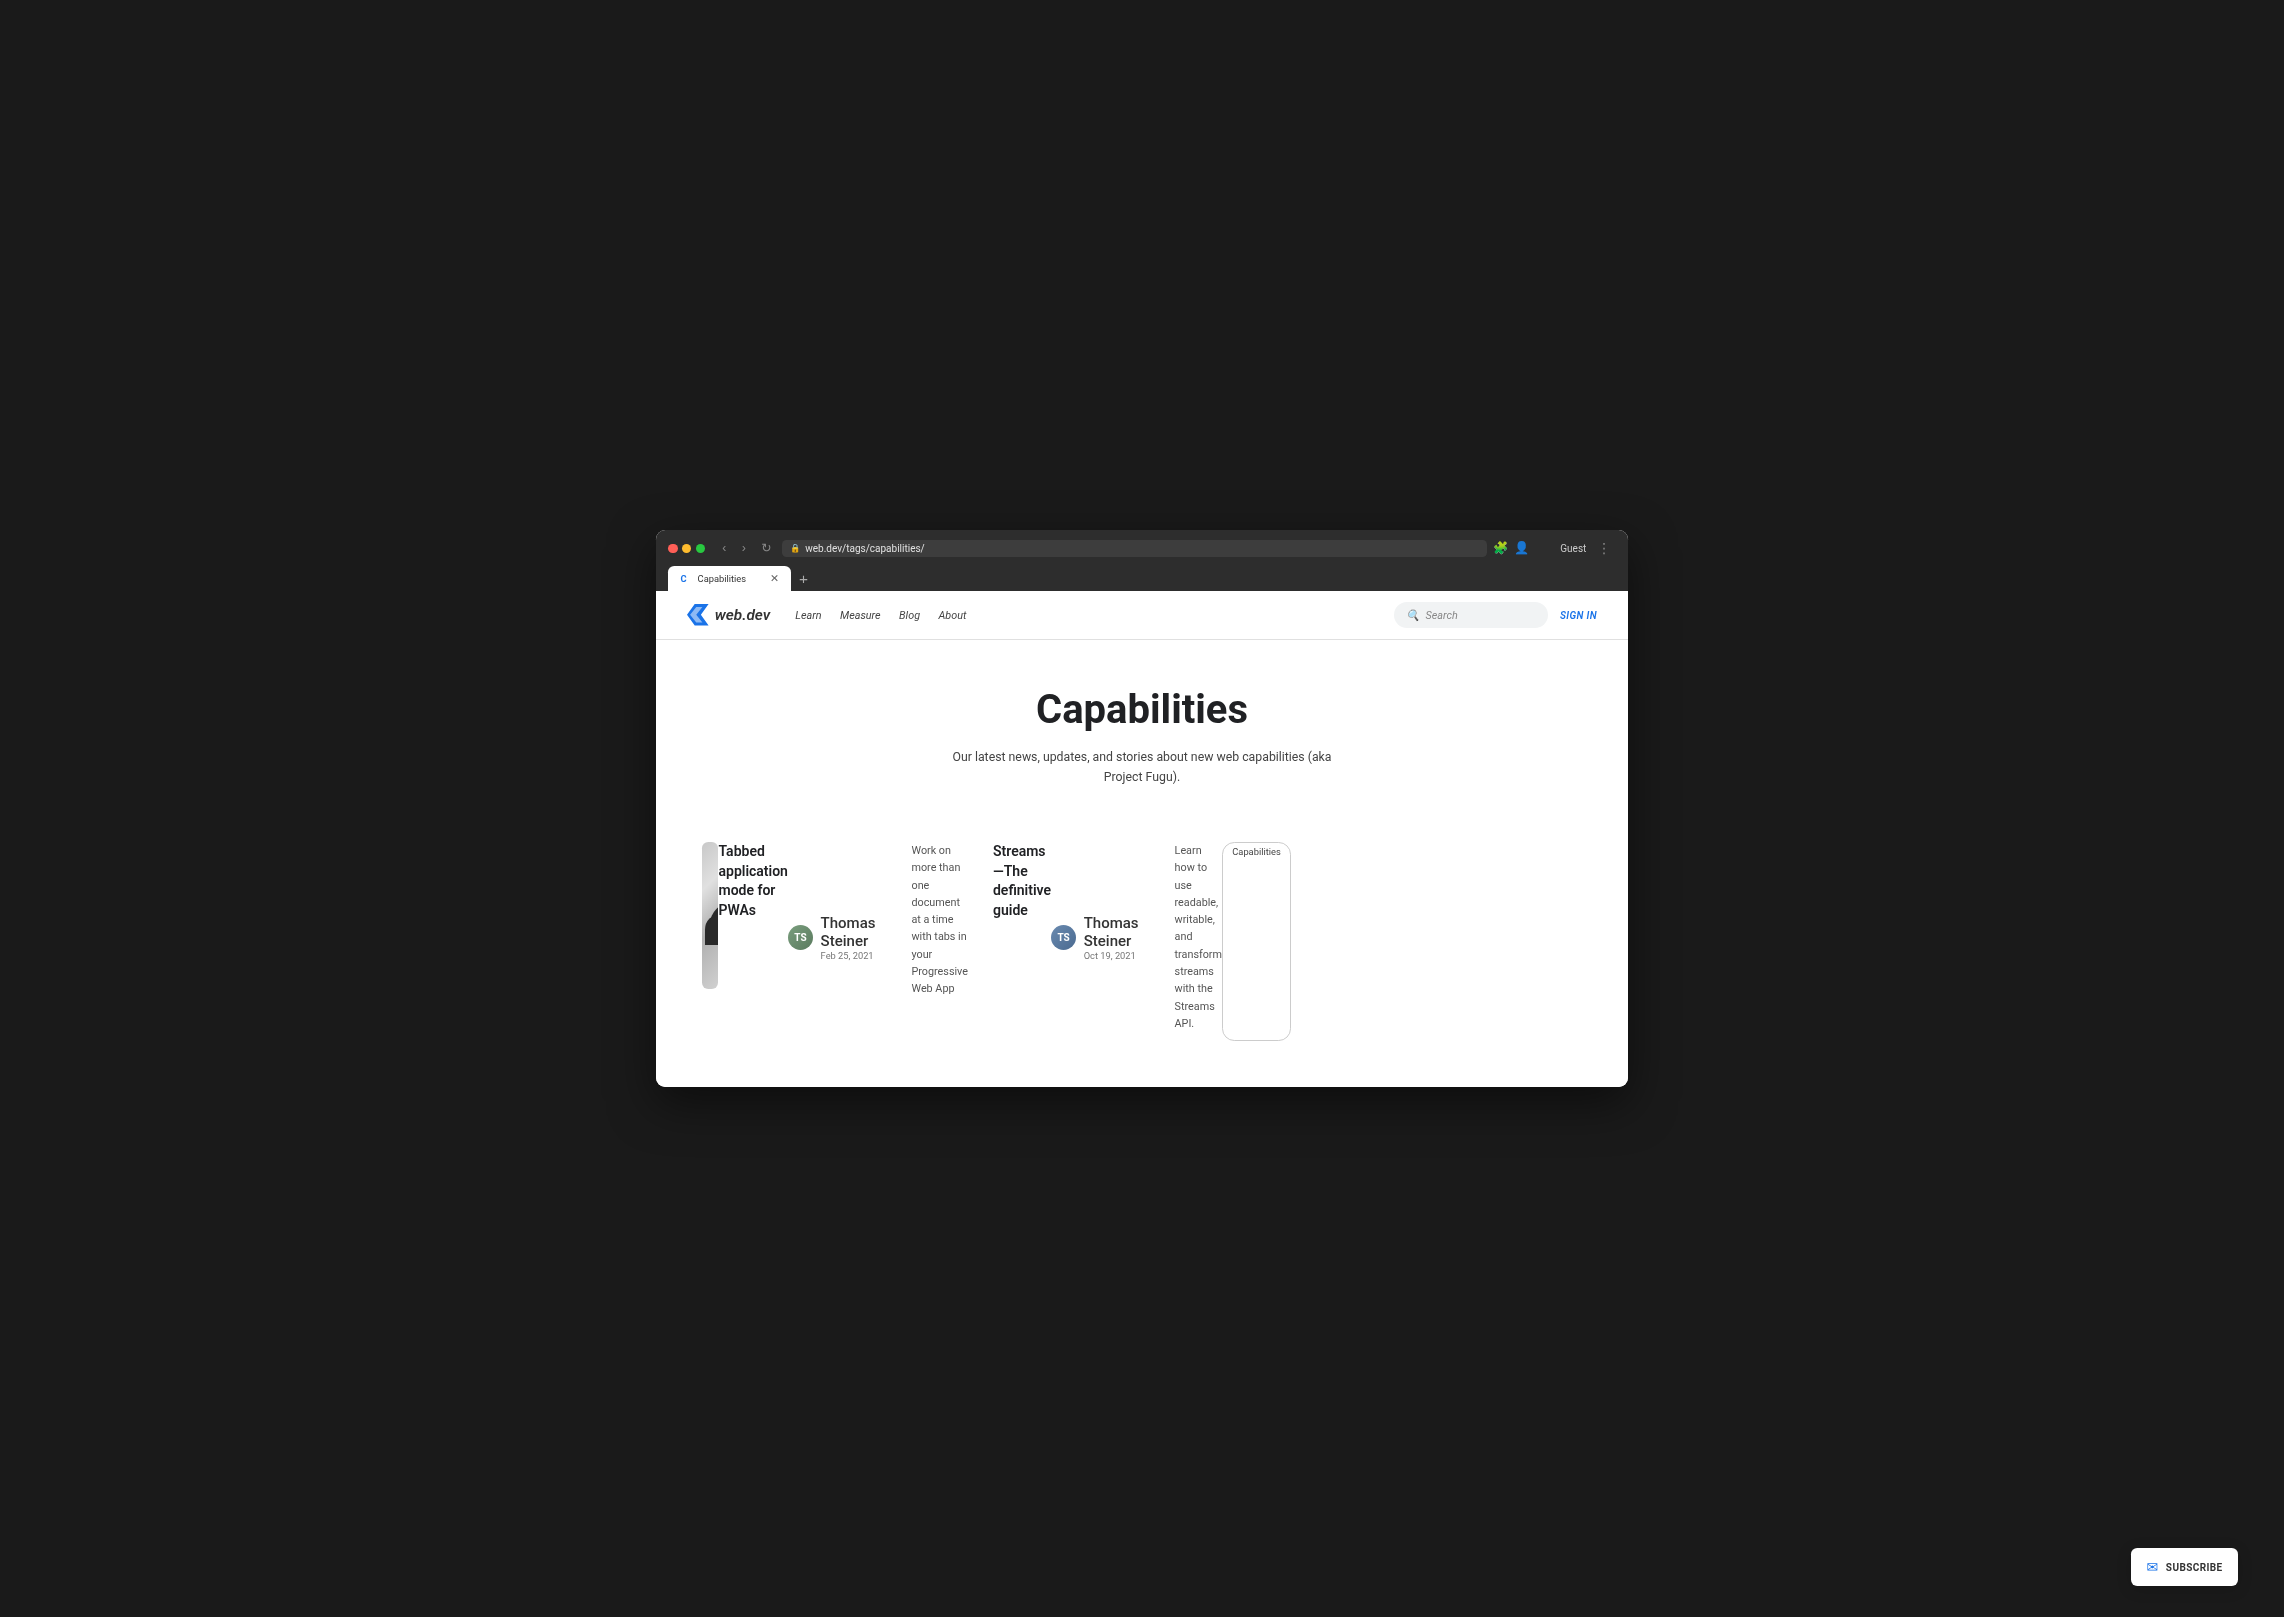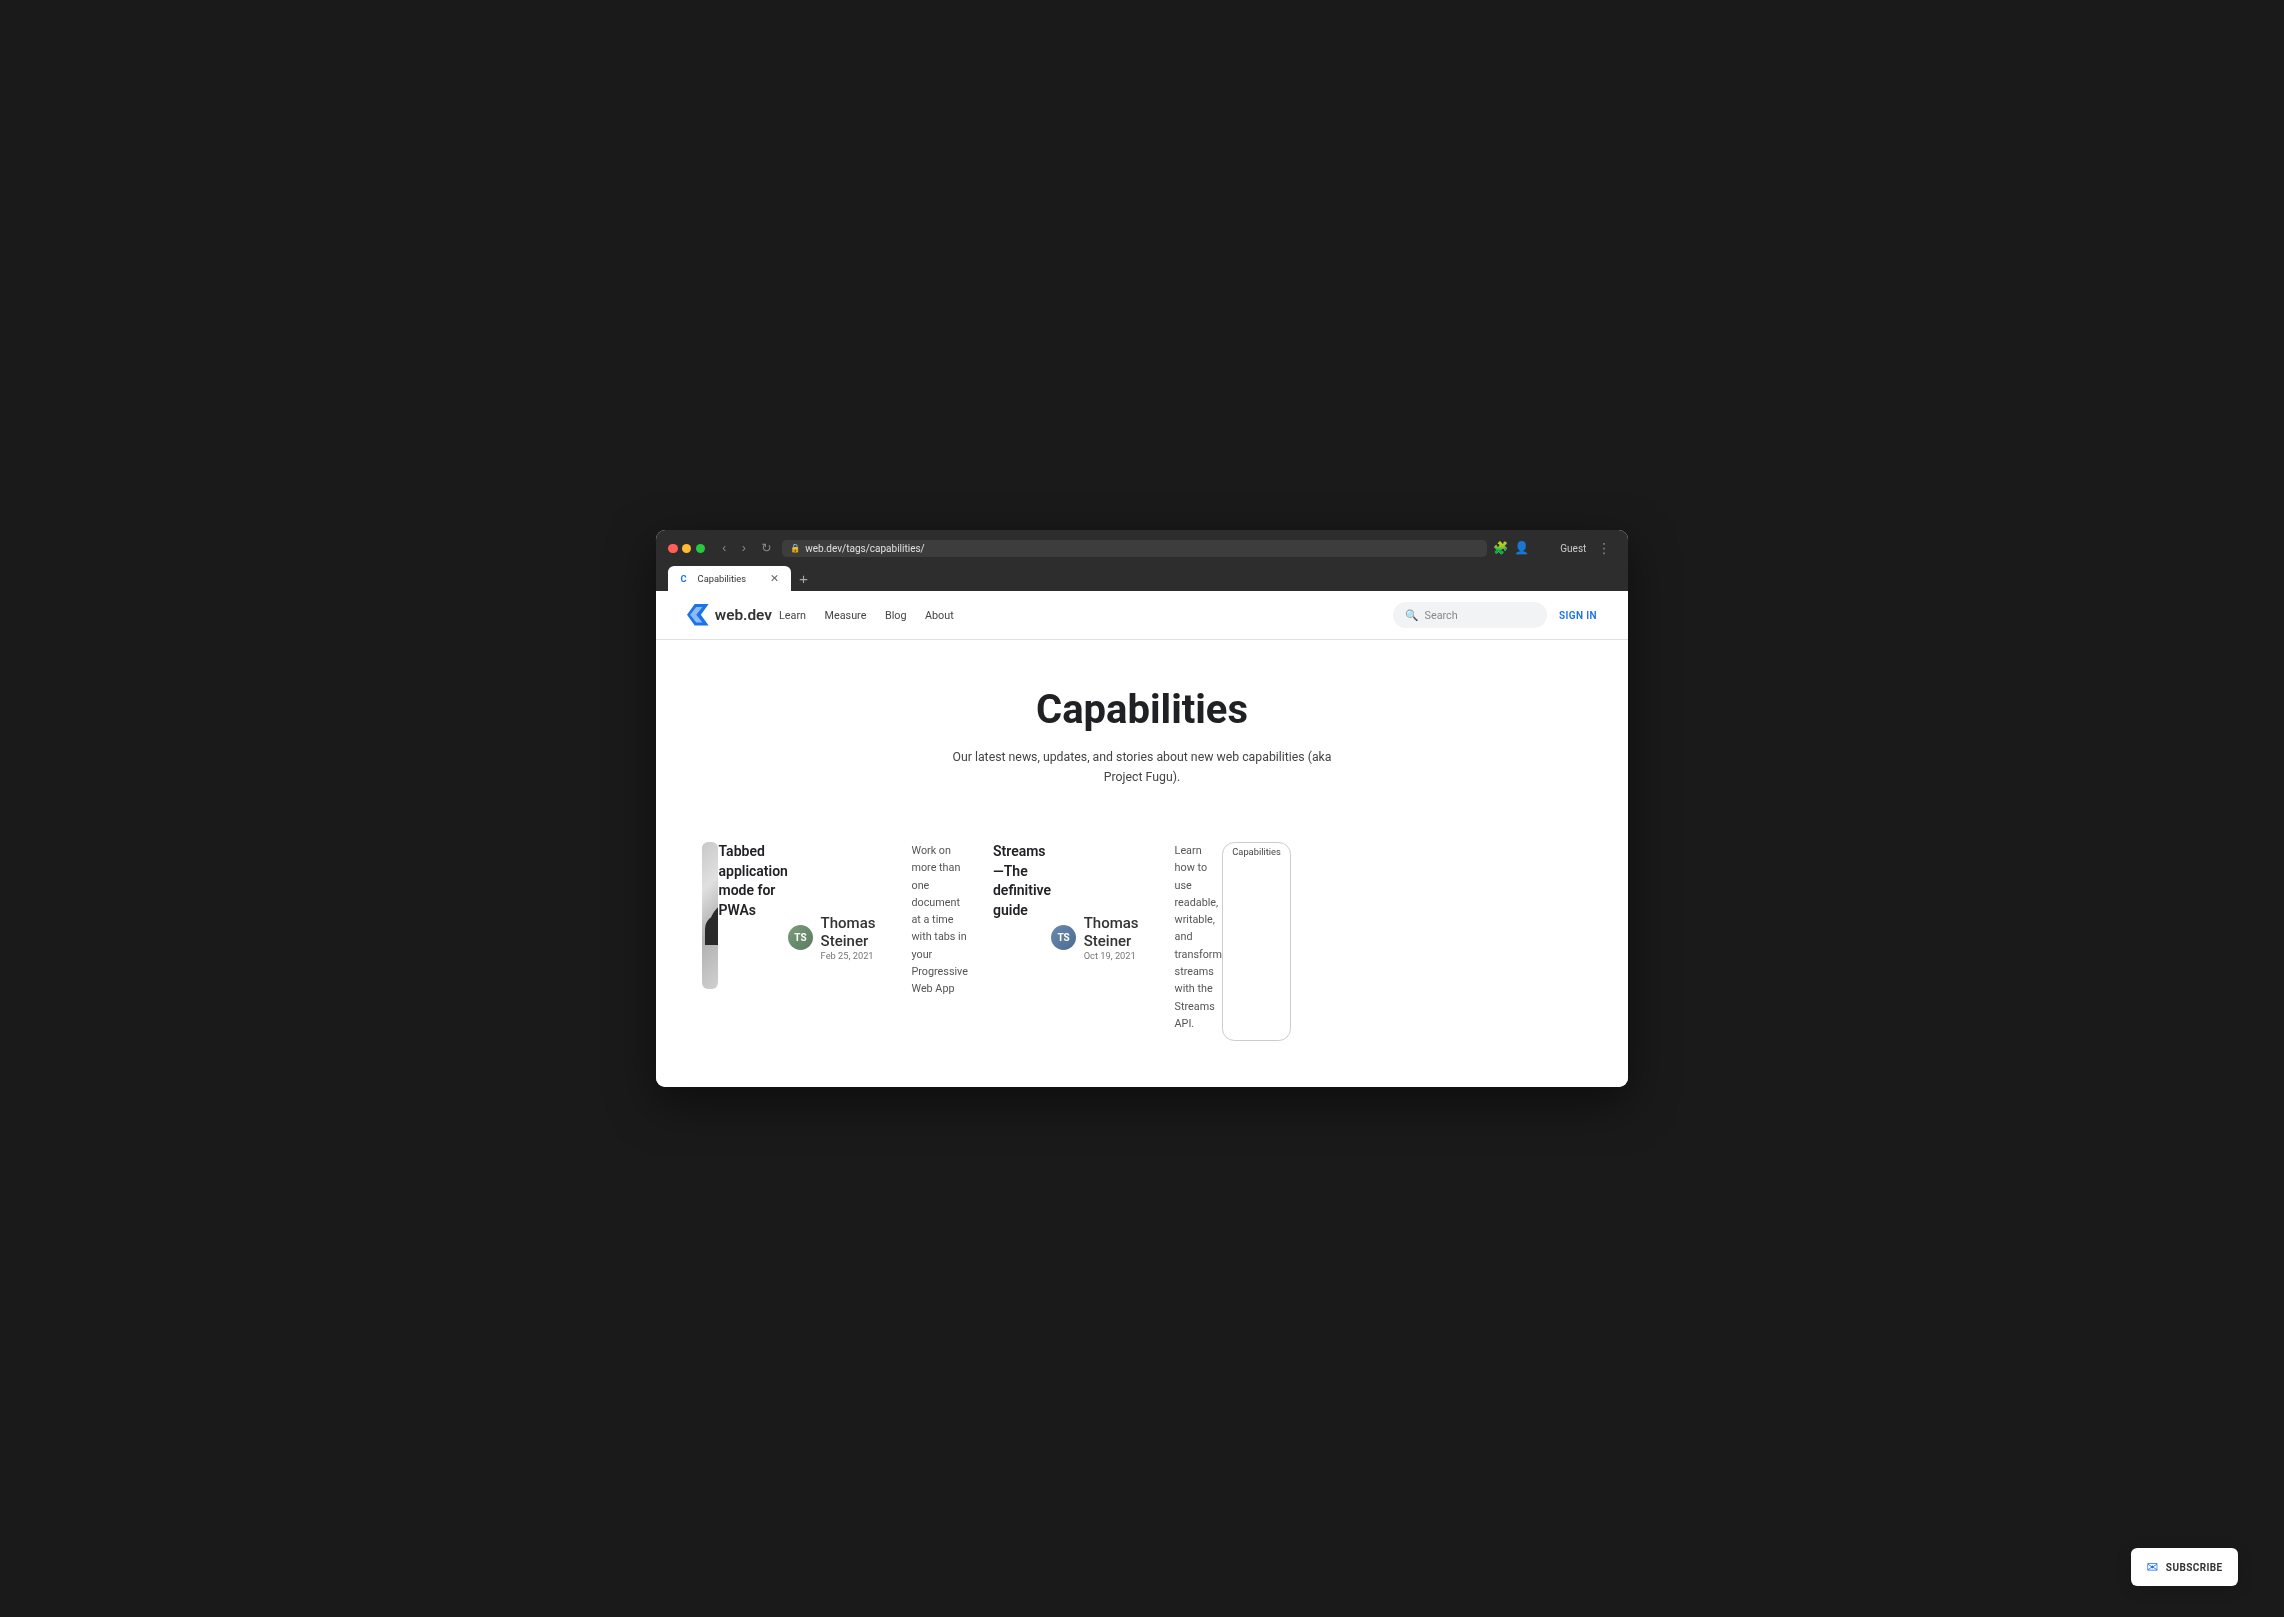--- a/index.html
+++ b/index.html
@@ -158,21 +158,22 @@
       background: #fff;
     }
 
     
     .site-nav {
       display: flex;
       align-items: center;
       padding: 0 31px;
       height: 49px;
       border-bottom: 0.8px solid #e0e0e0;
-      gap: 7px;
+      gap: 25px;
+      font-style: italic;
     }
 
     .site-logo {
       display: flex;
       align-items: center;
       gap: 6.2px;
       text-decoration: none;
     }
 
     .logo-icon {

